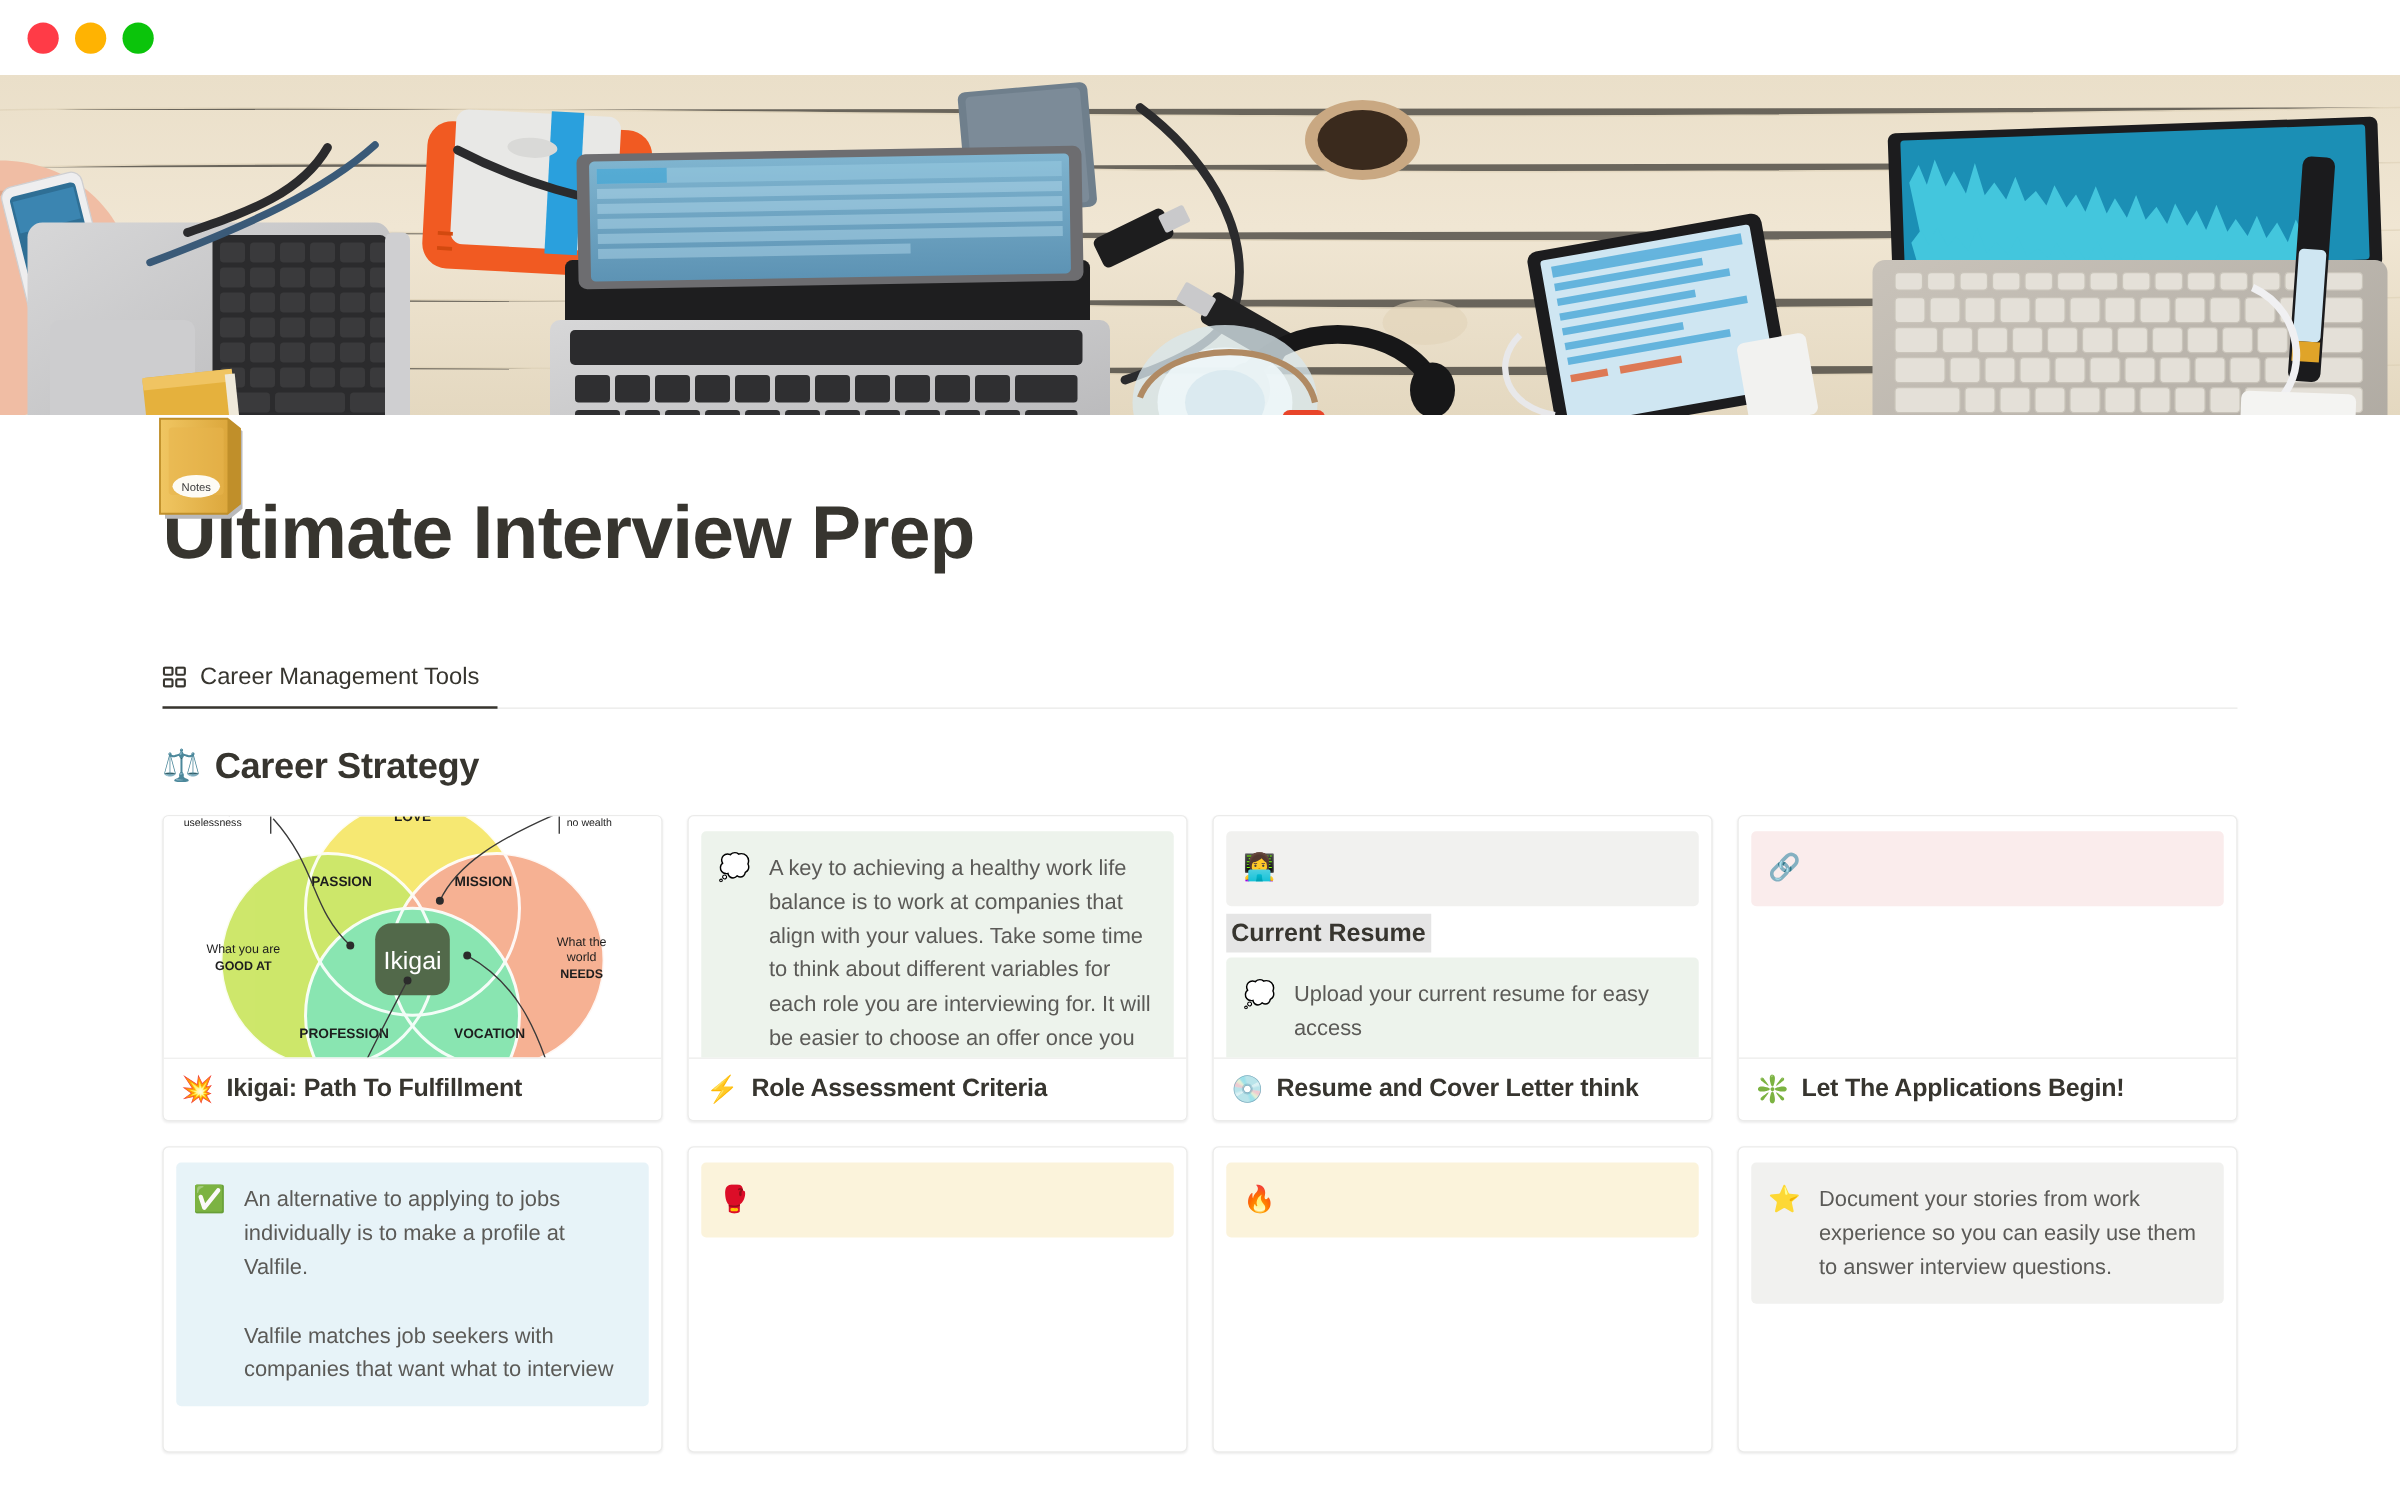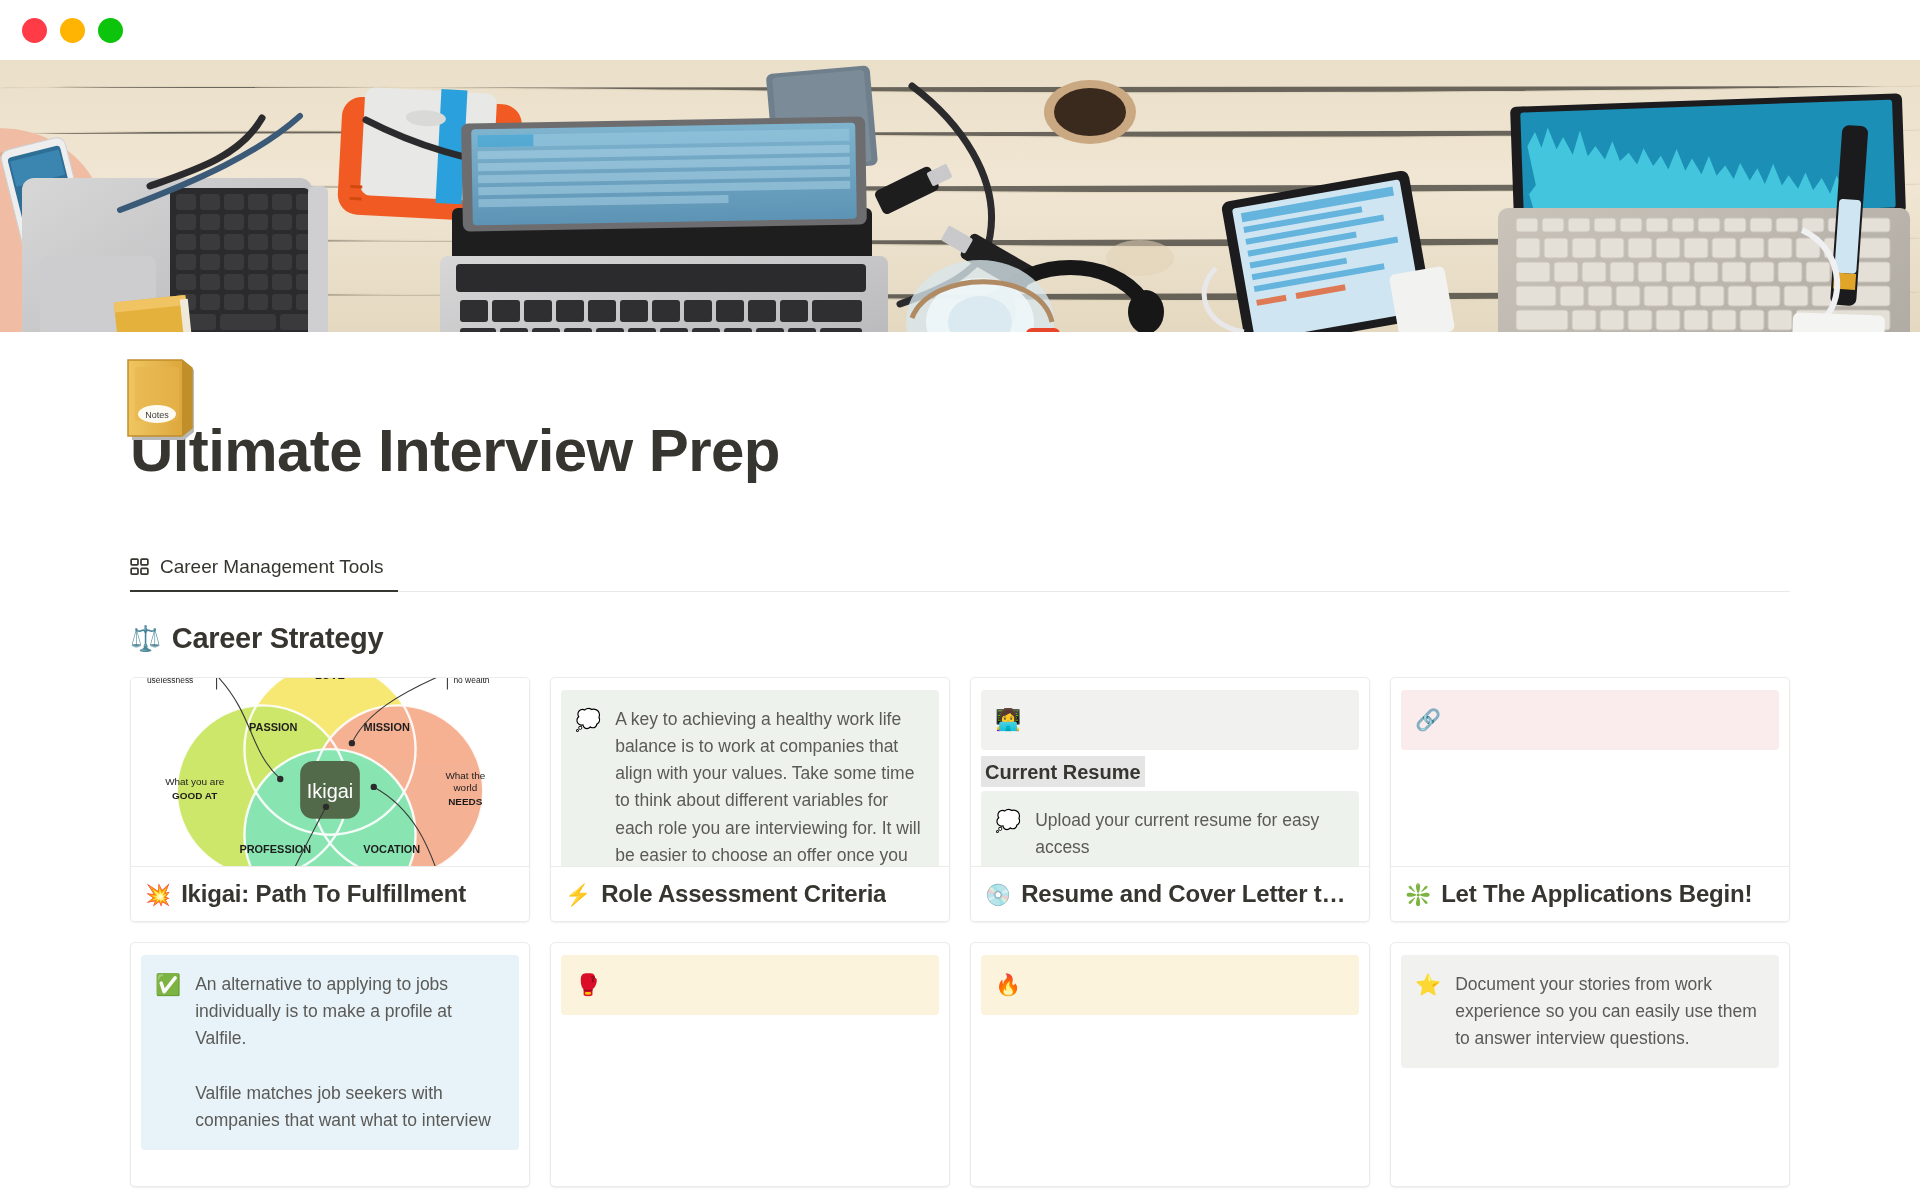--- a/index.html
+++ b/index.html
@@ -34,21 +34,21 @@
 
   .page-icon {
     position:absolute; left:126px; top:-60px;
     width:76px; height:86px; z-index:4;
     font-size:0; line-height:0;
   }
 
   .content { width:1920px; padding-left:130px; padding-right:130px; }
 
   .page-title {
-    margin-top:86px;
+    margin-top:61px;
     font-size:60px; line-height:1.1; font-weight:700;
     letter-spacing:-0.6px; color:#37352f;
   }
 
   
   .tabs {
     margin-top:62px;
     border-bottom:1px solid #e9e9e7;
     display:flex; align-items:flex-end; height:46px;
     position:relative;
@@ -117,21 +117,21 @@
   }
 
   .card-footer {
     border-top:1px solid #ebebea;
     display:flex; align-items:center; gap:10px;
     padding:13px 14px; background:#fff;
     flex:0 0 auto;
   }
   .card-footer .fe { font-size:21px; line-height:1; }
   .card-footer .ft {
-    font-size:24px; font-weight:700; color:#37352f;
+    font-size:20px; font-weight:700; color:#37352f;
     letter-spacing:-0.2px; white-space:nowrap;
     overflow:hidden; text-overflow:ellipsis;
   }
 
   .ikigai-wrap { width:100%; height:100%; background:#fff; }
 </style>
 </head>
 <body>
 
 <div class="titlebar">

